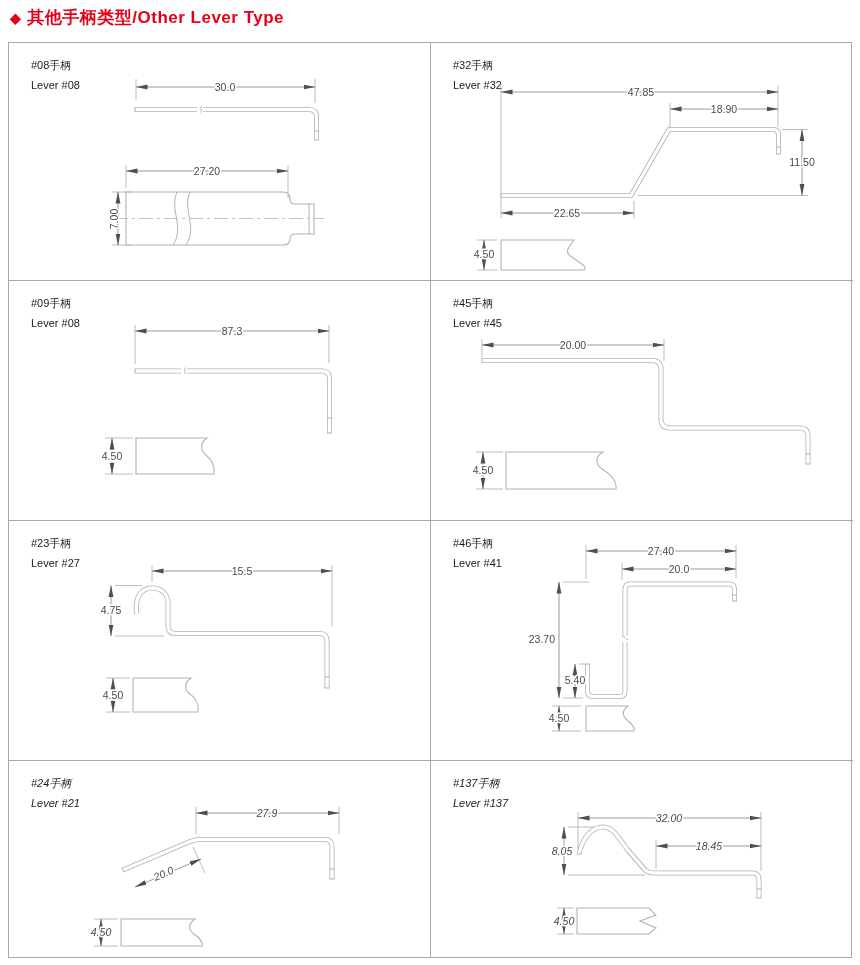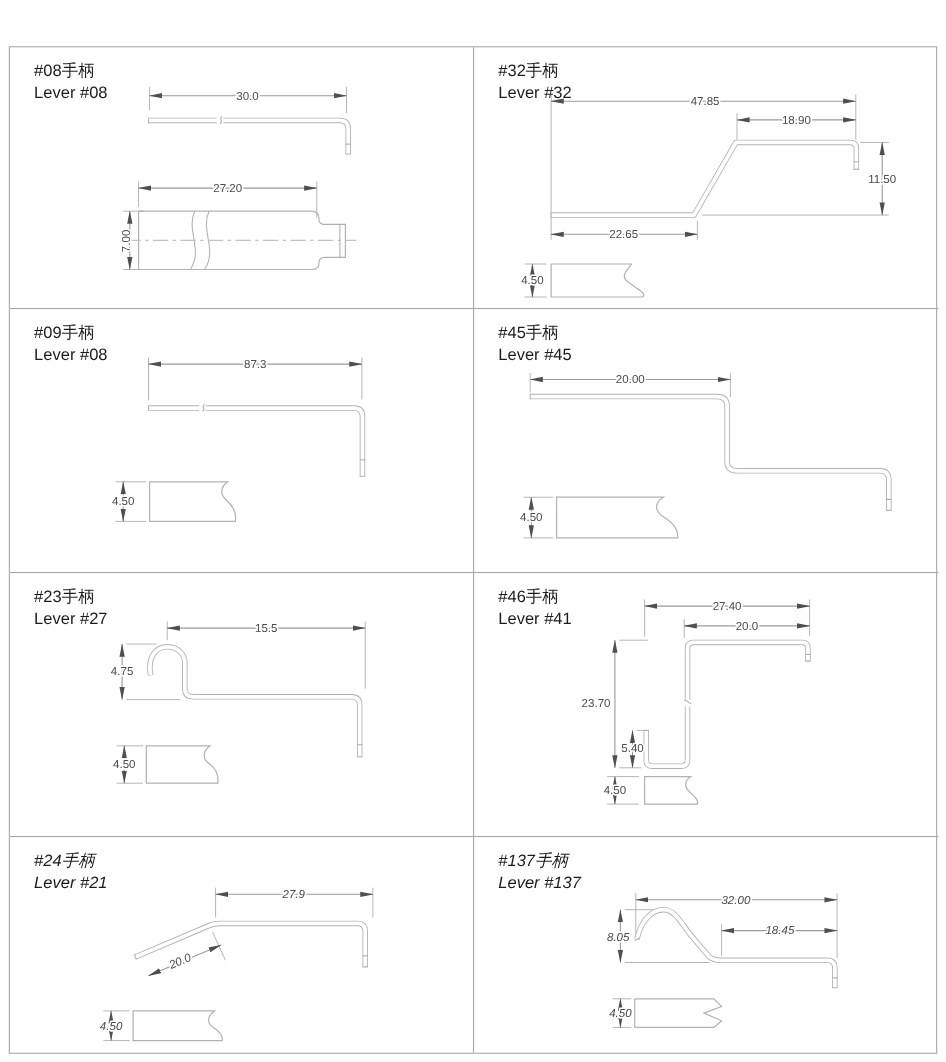--- a/index.html
+++ b/index.html
@@ -7,21 +7,21 @@
          font-family:"Liberation Sans",sans-serif;}
   .page-title{position:absolute;left:10px;top:6px;font-size:17px;font-weight:bold;
               color:#e60019;letter-spacing:.5px;white-space:nowrap;}
   .page-title .bullet{font-size:14px;margin-right:6px;}
   .grid{position:absolute;left:8px;top:42px;width:844px;height:916px;
         display:grid;grid-template-columns:422px 422px;grid-template-rows:238px 240px 240px 196px;
         border:1px solid #a8a8a8;box-sizing:border-box;}
   .cell{position:relative;box-sizing:border-box;border-right:1px solid #a8a8a8;border-bottom:1px solid #a8a8a8;overflow:hidden;}
   .cell:nth-child(2n){border-right:none;}
   .cell:nth-child(n+7){border-bottom:none;font-style:italic;}
-  .cell-label{position:absolute;left:22px;top:12px;font-size:15px;font-weight:500;
+  .cell-label{position:absolute;left:22px;top:12px;font-size:11px;font-weight:500;
               color:#1c1c1c;line-height:20px;z-index:2;}
   .cell svg{position:absolute;left:0;top:0;}
   
   .part{fill:none;stroke:#b2b2b2;stroke-width:5;stroke-linecap:butt;stroke-linejoin:round;}
   .part-in{fill:none;stroke:#ffffff;stroke-width:3.4;stroke-linecap:butt;stroke-linejoin:round;}
   .outline{fill:none;stroke:#b2b2b2;stroke-width:1.1;}
   .cap{stroke:#b2b2b2;stroke-width:1;}
   .dim{stroke:#9a9a9a;stroke-width:1;marker-start:url(#arr);marker-end:url(#arr);}
   .ext{stroke:#b4b4b4;stroke-width:.9;}
   .cl{stroke:#c2c2c2;stroke-width:1;stroke-dasharray:14 4 3 4;}
@@ -36,20 +36,23 @@
 <svg width="0" height="0" style="position:absolute">
   <defs>
     <marker id="arr" viewBox="0 0 12 6" refX="11.5" refY="3" markerWidth="12" markerHeight="6" orient="auto-start-reverse" markerUnits="userSpaceOnUse">
       <path d="M0,0.6 L12,3 L0,5.4 Z" fill="#4f4f4f"></path>
     </marker>
   </defs>
 </svg>
 
 <div class="sheet">
 
+  <div class="page-title">
+    <span class="bullet">◆</span><span>其他手柄类型/Other Lever Type</span>
+  </div>
 
   <div class="grid">
 
     <div class="cell">
       <div class="cell-label">
         <div>#08手柄</div>
         <div>Lever #08</div>
       </div>
       <svg width="421" height="237">
         <g>

